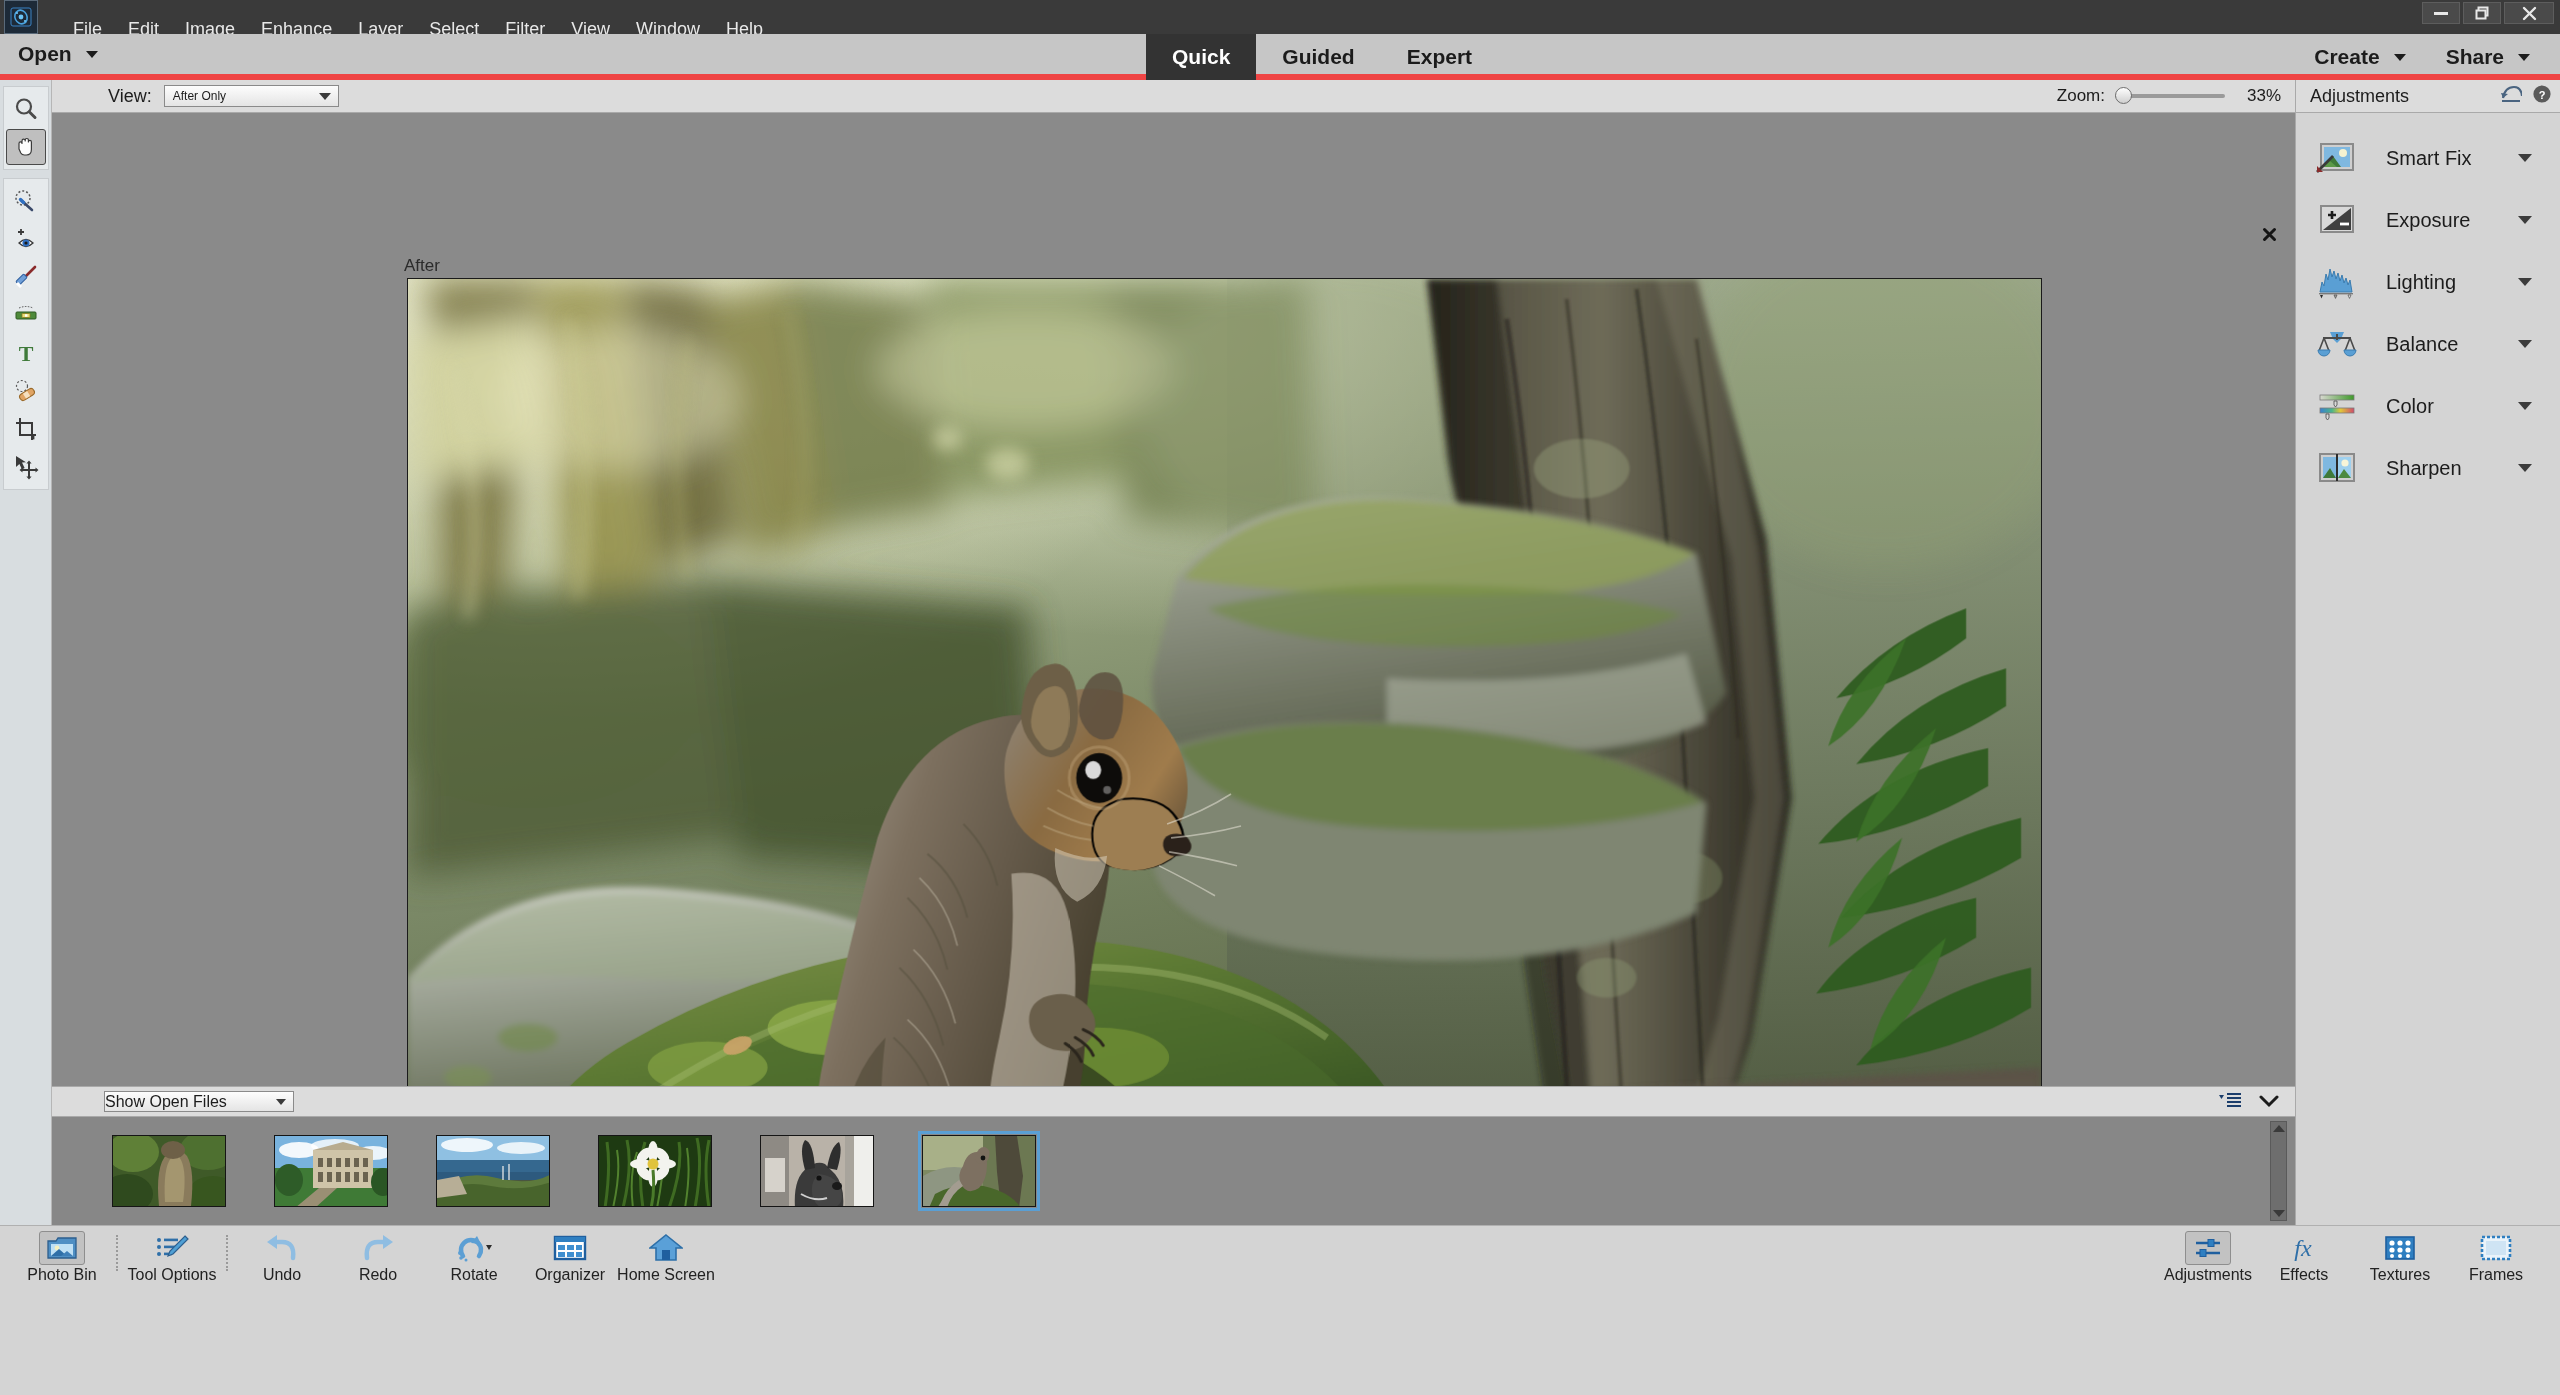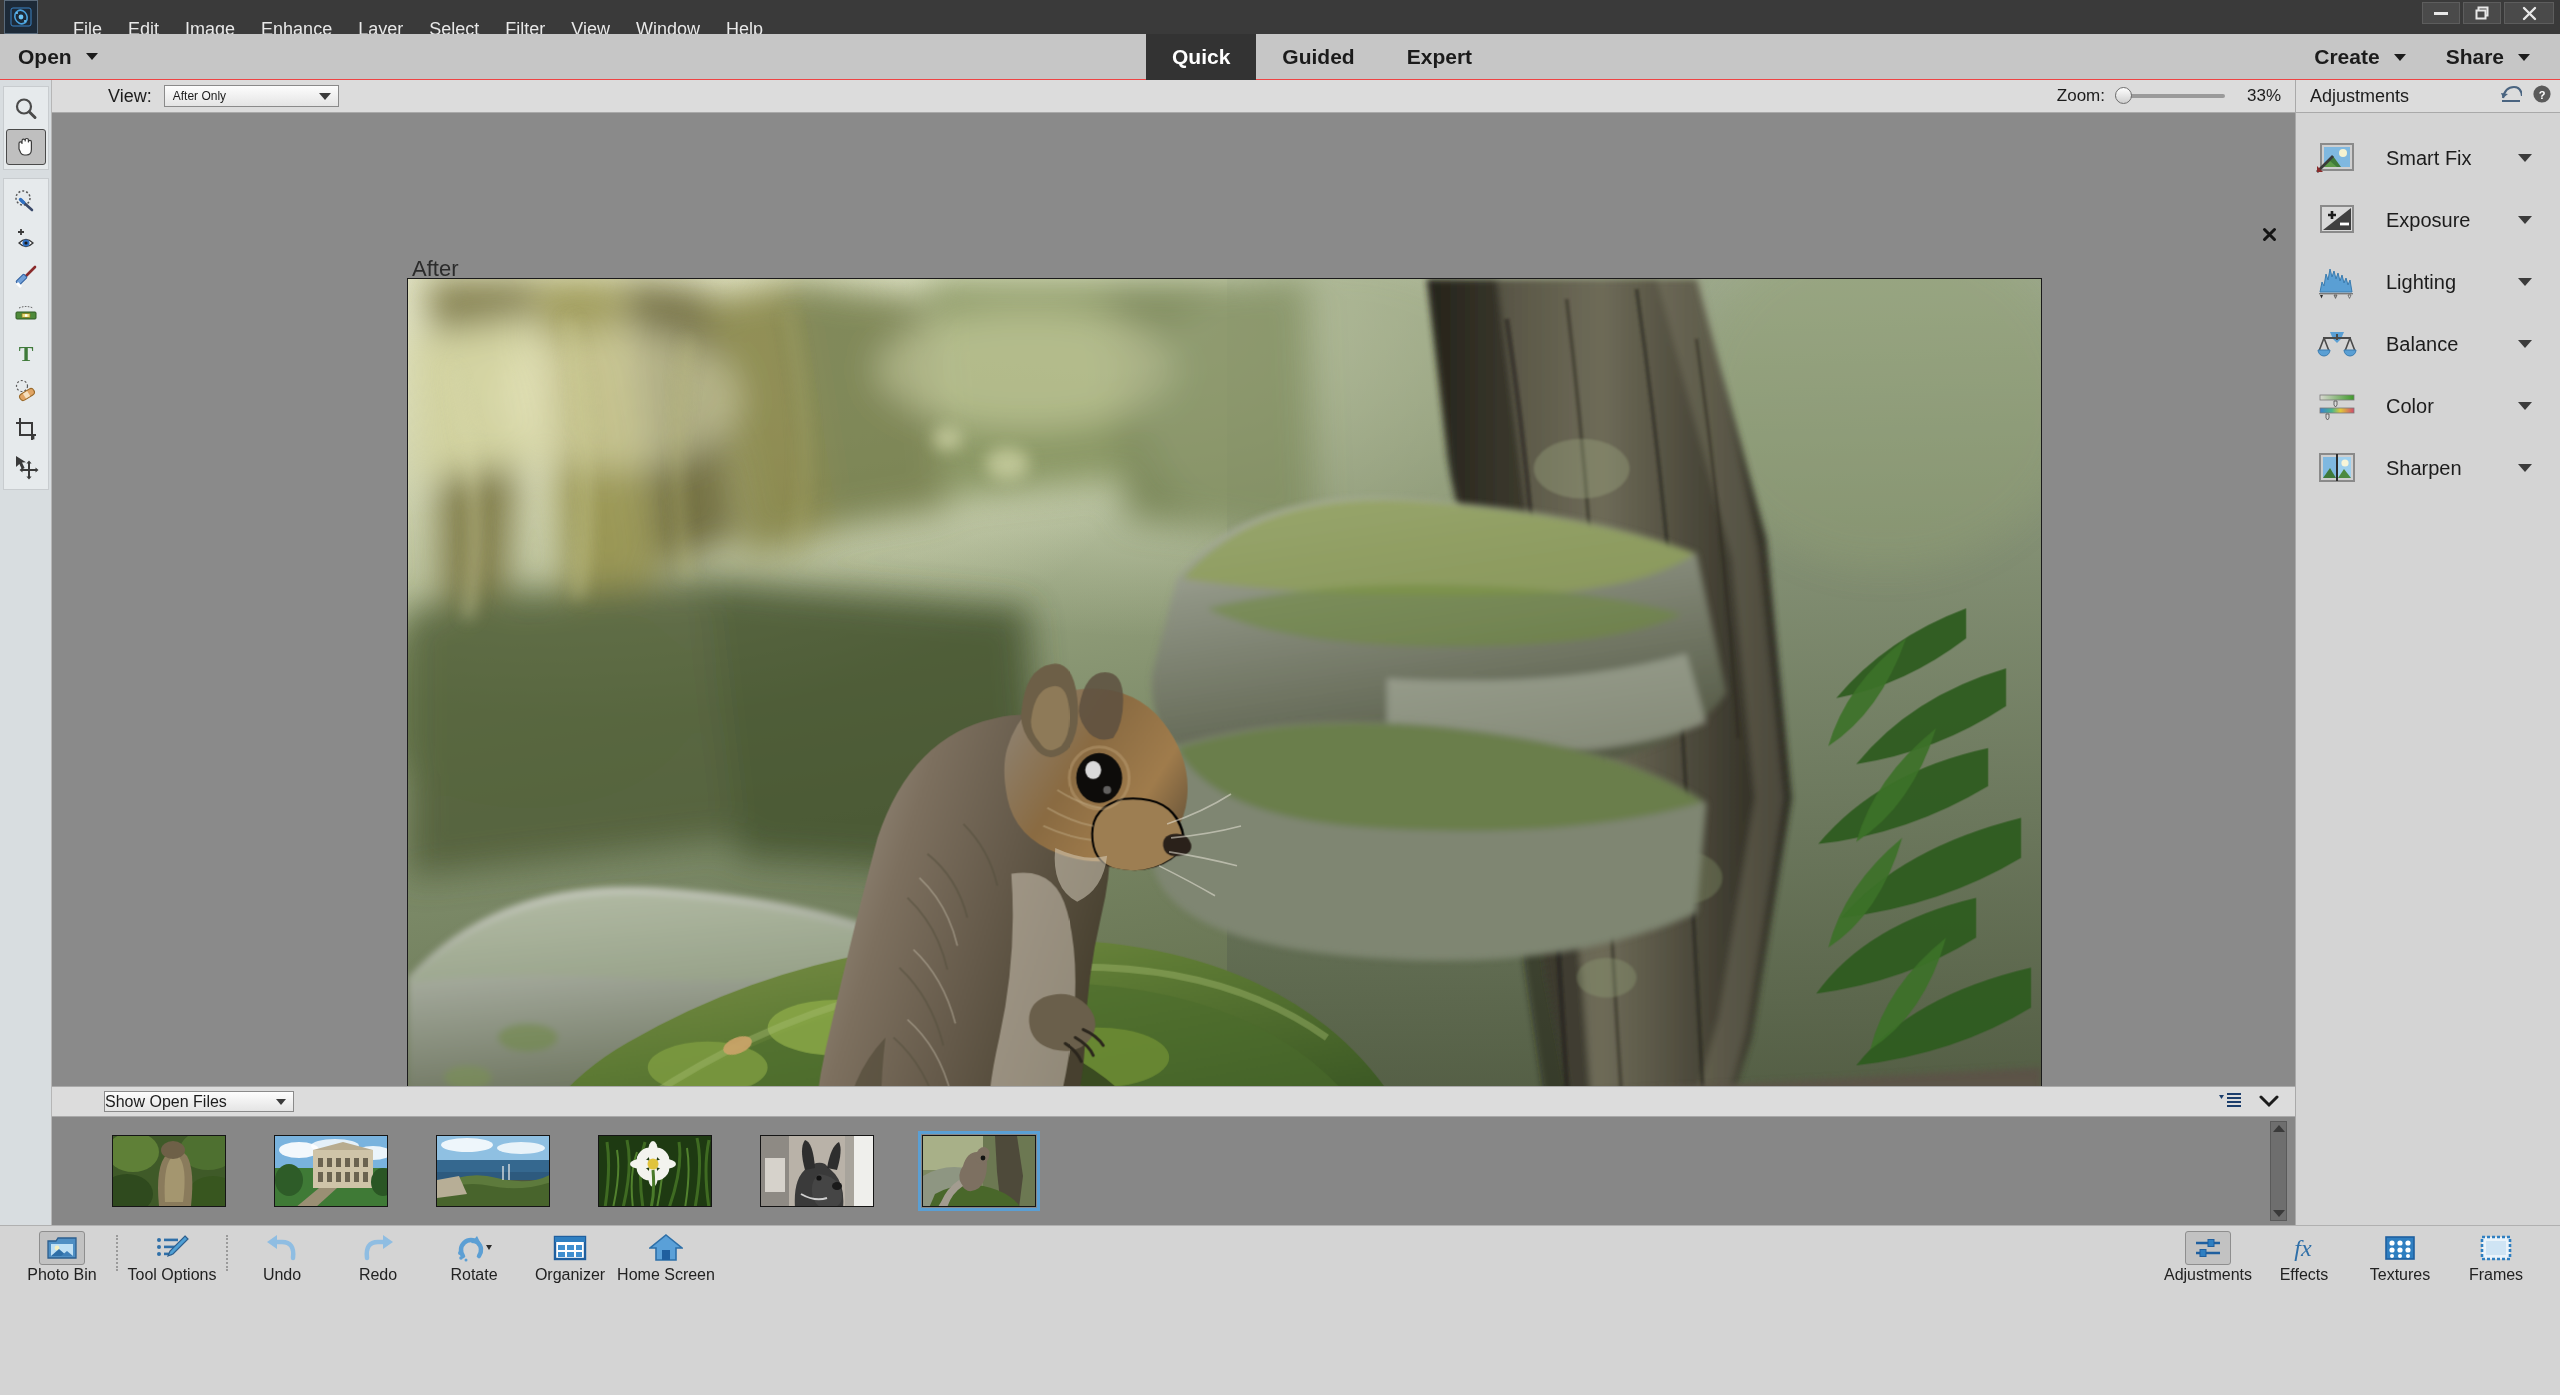--- a/index.html
+++ b/index.html
@@ -29,21 +29,21 @@
   .winctl{position:absolute;right:6px;top:2px;display:flex;gap:3px;}
   .winbtn{
     width:38px;height:22px;background:#4a4a4a;border:1px solid #5d5d5d;
     display:flex;align-items:center;justify-content:center;color:#e8e8e8;font-size:14px;
   }
   .winbtn.close{width:50px;}
 
   
   .topbar{
     height:46px;background:#c6c6c6;display:flex;align-items:stretch;position:relative;
-    border-bottom:1px solid #ef4444;
+    border-bottom:6px solid #ef4444;
   }
   .open-btn{display:flex;align-items:center;padding:0 14px 0 18px;gap:14px;cursor:pointer;}
   .open-btn .label{font-size:21px;font-weight:bold;color:#1b1b1b;}
   .caret{width:0;height:0;border-left:6px solid transparent;border-right:6px solid transparent;border-top:7px solid #1b1b1b;}
   .tabs{position:absolute;left:1146px;top:0;height:46px;display:flex;align-items:stretch;}
   .tab{
     display:flex;align-items:center;padding:0 26px;font-size:21px;font-weight:bold;
     color:#1b1b1b;cursor:pointer;
   }
   .tab.active{background:#333;color:#fff;}
@@ -90,21 +90,21 @@
   .zoom-track{width:110px;height:4px;background:#9a9a9a;border-radius:2px;position:relative;}
   .zoom-thumb{
     position:absolute;left:0px;top:-7px;width:17px;height:17px;border-radius:50%;
     background:linear-gradient(#fefefe,#cfcfcf);border:1px solid #6f6f6f;cursor:pointer;
   }
   .zoom-pct{font-size:17px;width:46px;text-align:right;}
 
   .canvas-wrap{
     flex:1;background:#8a8a8a;position:relative;overflow:hidden;
   }
-  .after-label{position:absolute;left:360px;top:143px;font-size:22px;color:#2b2b2b;}
+  .after-label{position:absolute;left:352px;top:143px;font-size:17px;color:#2b2b2b;}
   .close-x{position:absolute;right:18px;top:113px;font-size:19px;font-weight:bold;color:#1c1c1c;cursor:pointer;line-height:1;}
   .photo-frame{
     position:absolute;left:355px;top:165px;width:1635px;height:1025px;
     border:1px solid #1a1a1a;overflow:hidden;background:#2a3020;
   }
   .photo{width:100%;height:100%;display:block;}
 
   .binbar{
     height:31px;background:#dcdcdc;border-top:1px solid #a9a9a9;border-bottom:1px solid #a9a9a9;
     display:flex;align-items:center;padding-left:52px;position:relative;flex:0 0 auto;

